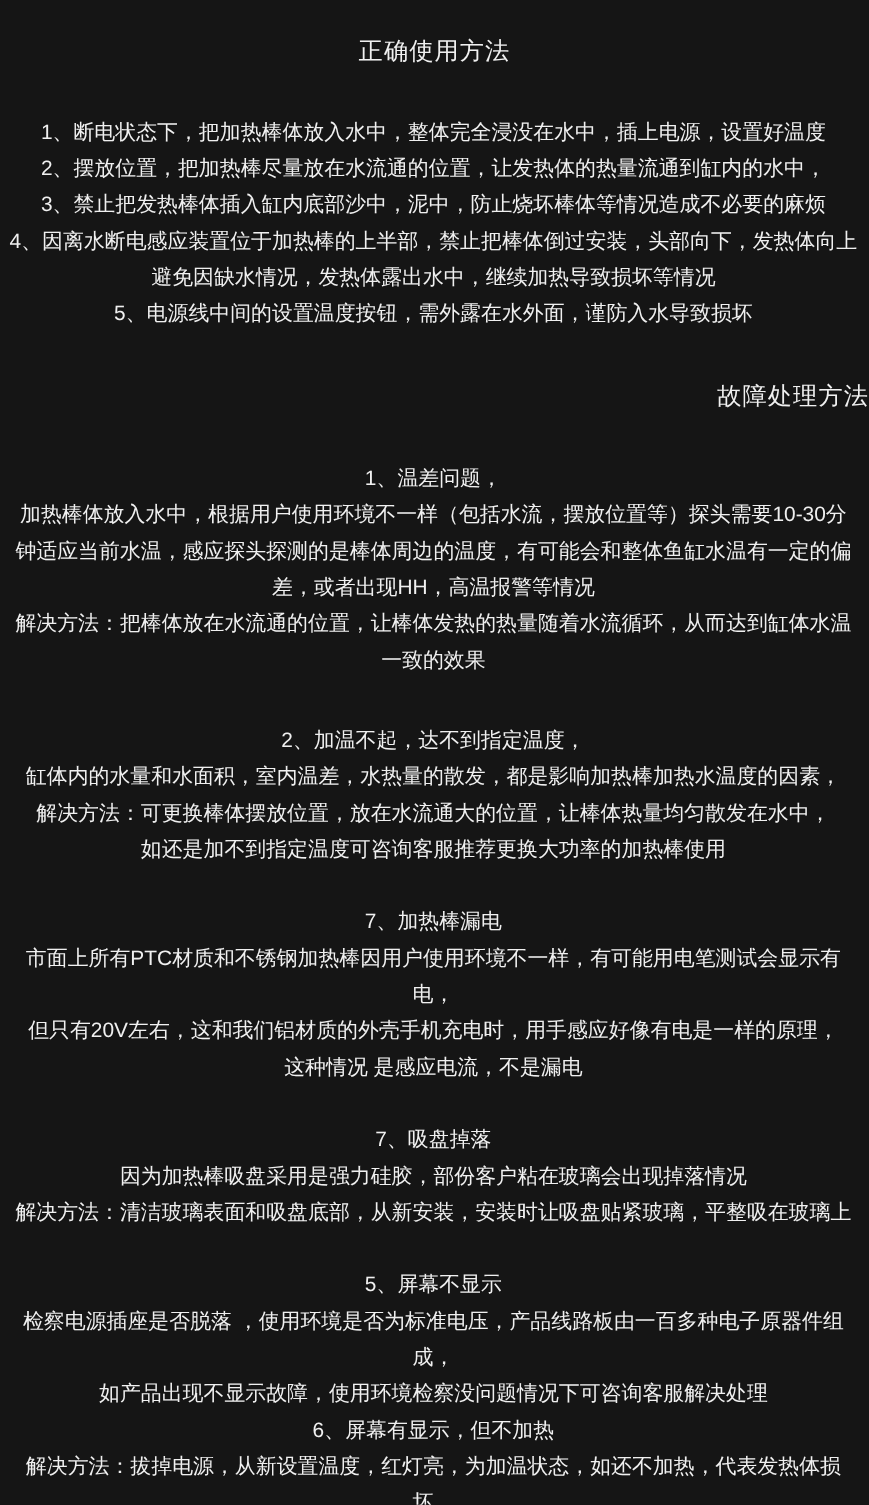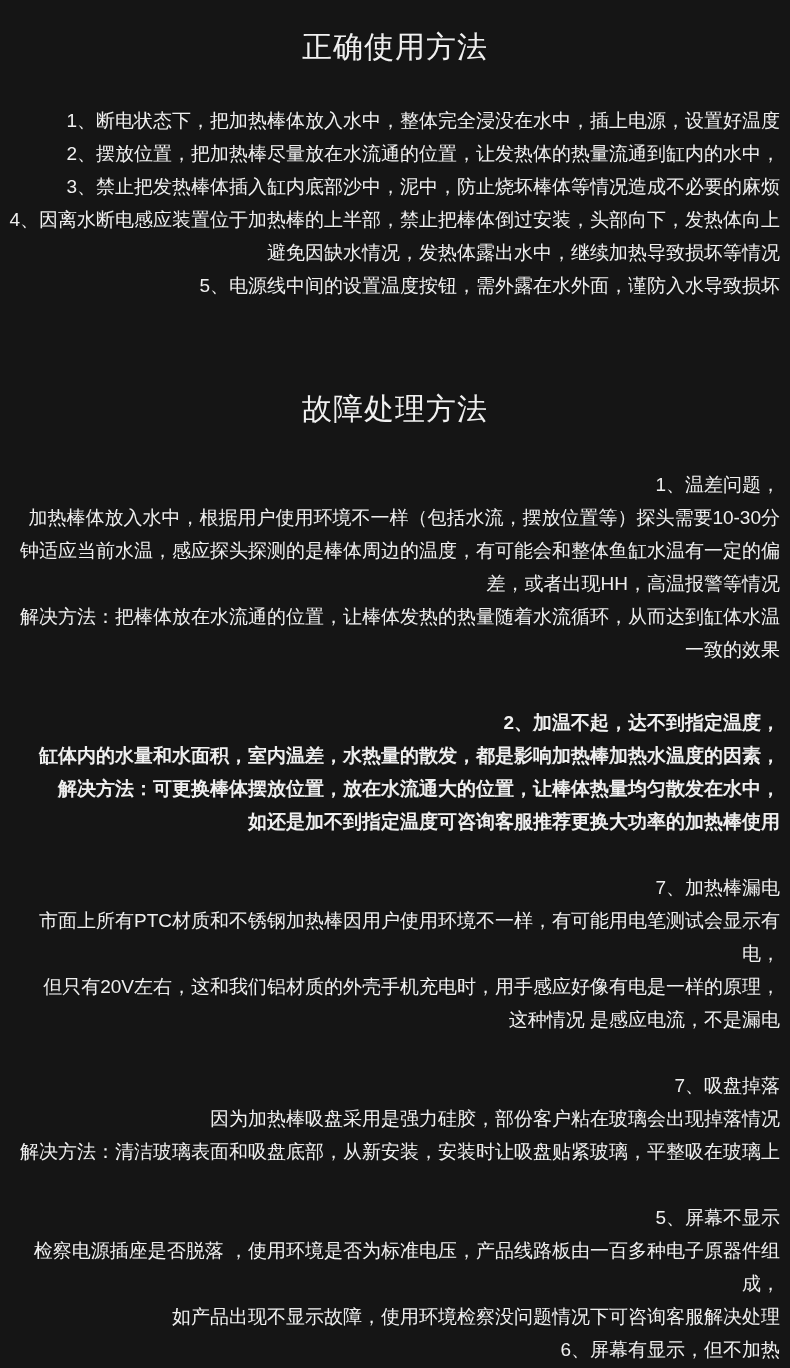--- a/index.html
+++ b/index.html
@@ -7,38 +7,38 @@
     width: 790px;
     height: 1368px;
     overflow: hidden;
     background: #151515;
     color: #f0f0f0;
     font-family: "Liberation Sans", sans-serif;
     font-size: 19px;
     line-height: 33px;
   }
   .section-title {
-    font-size: 30px;
+    font-size: 22px;
     line-height: 40px;
     font-weight: 400;
     text-align: center;
     letter-spacing: 1px;
     white-space: pre-line;
   }
   #usage-title { margin-top: 27px; }
-  #trouble-title { margin-top: 87px; }
+  #trouble-title { margin-top: 38px; text-align: right; }
   .text-block {
     padding: 0 10px 0 8px;
     white-space: pre-line;
-    text-align: right;
+    text-align: center;
   }
   #usage-body { margin-top: 37px; }
   .fault-block { margin-top: 33px; }
   #fault-block-1 { margin-top: 39px; }
-  #fault-block-2 { margin-top: 40px; font-weight: bold; }
+  #fault-block-2 { margin-top: 40px; }
 </style>
 </head>
 <body style="background: rgb(21, 21, 21); color: rgb(240, 240, 240);">
 
 <div id="usage-title" class="section-title">正确使用方法</div>
 
 <div id="usage-body" class="text-block">1、断电状态下，把加热棒体放入水中，整体完全浸没在水中，插上电源，设置好温度
 2、摆放位置，把加热棒尽量放在水流通的位置，让发热体的热量流通到缸内的水中，
 3、禁止把发热棒体插入缸内底部沙中，泥中，防止烧坏棒体等情况造成不必要的麻烦
 4、因离水断电感应装置位于加热棒的上半部，禁止把棒体倒过安装，头部向下，发热体向上

